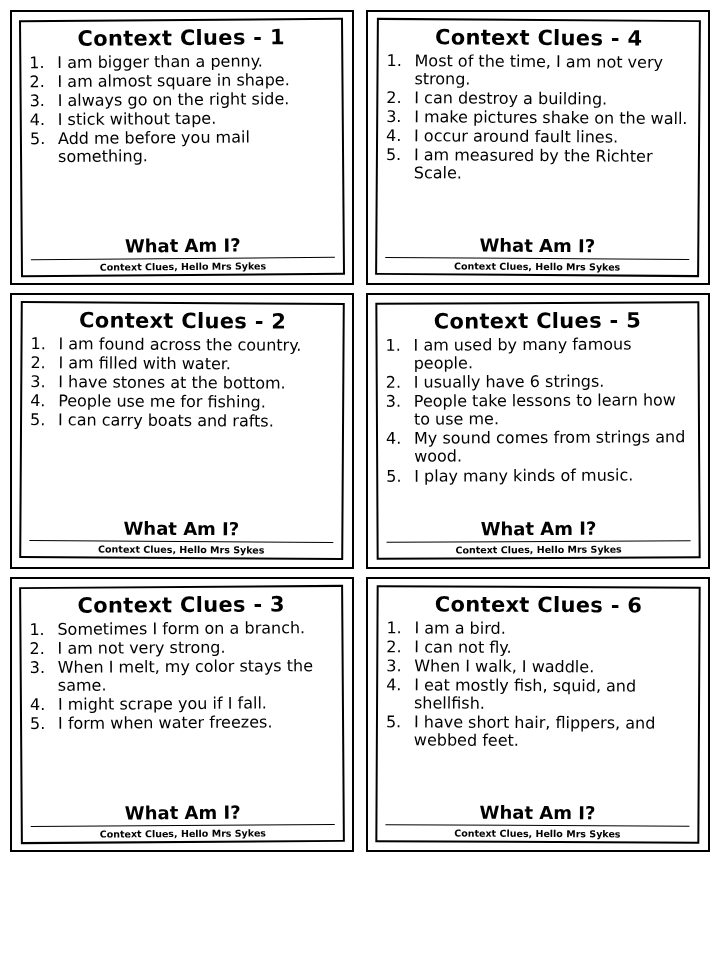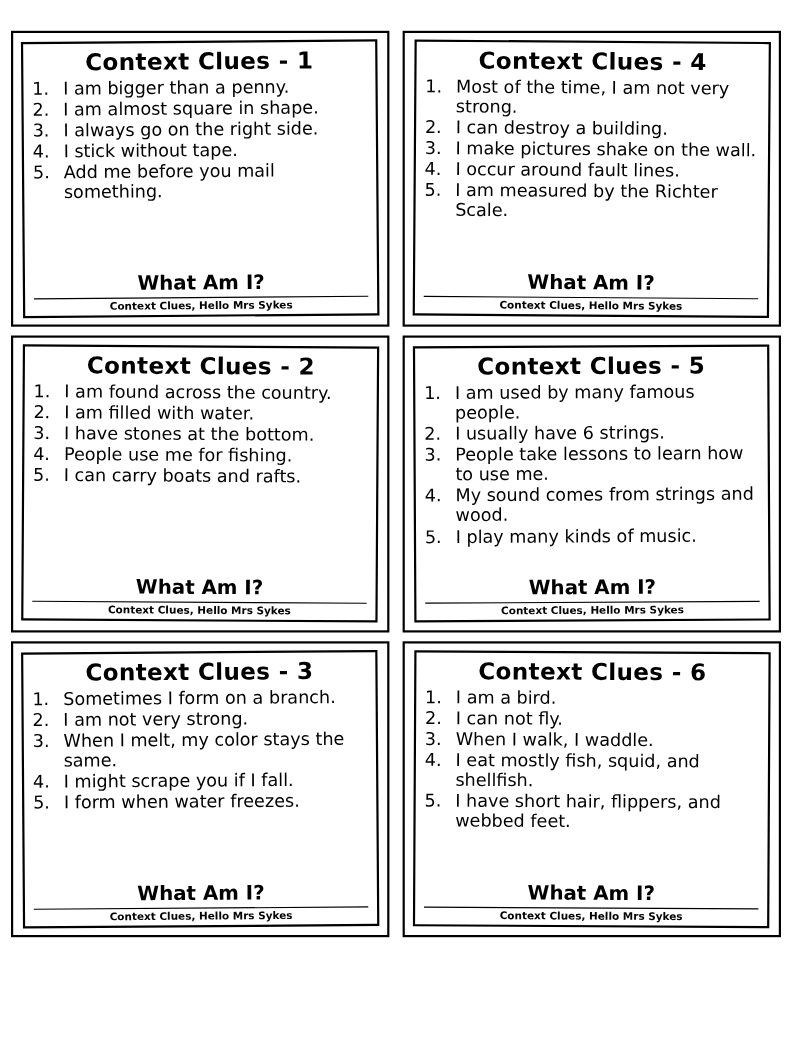--- a/index.html
+++ b/index.html
@@ -14,21 +14,21 @@
     color: #000000;
     overflow: hidden;
   }
   .sheet {
     width: 720px;
     height: 860px;
     display: grid;
     grid-template-columns: 1fr 1fr;
     grid-template-rows: 1fr 1fr 1fr;
     box-sizing: border-box;
-    padding: 24px 4px 4px 4px;
+    padding: 6px 4px 4px 4px;
   }
   .card-slot {
     position: relative;
     box-sizing: border-box;
     padding: 4px 6px;
   }
   .card {
     position: relative;
     box-sizing: border-box;
     width: 100%;

